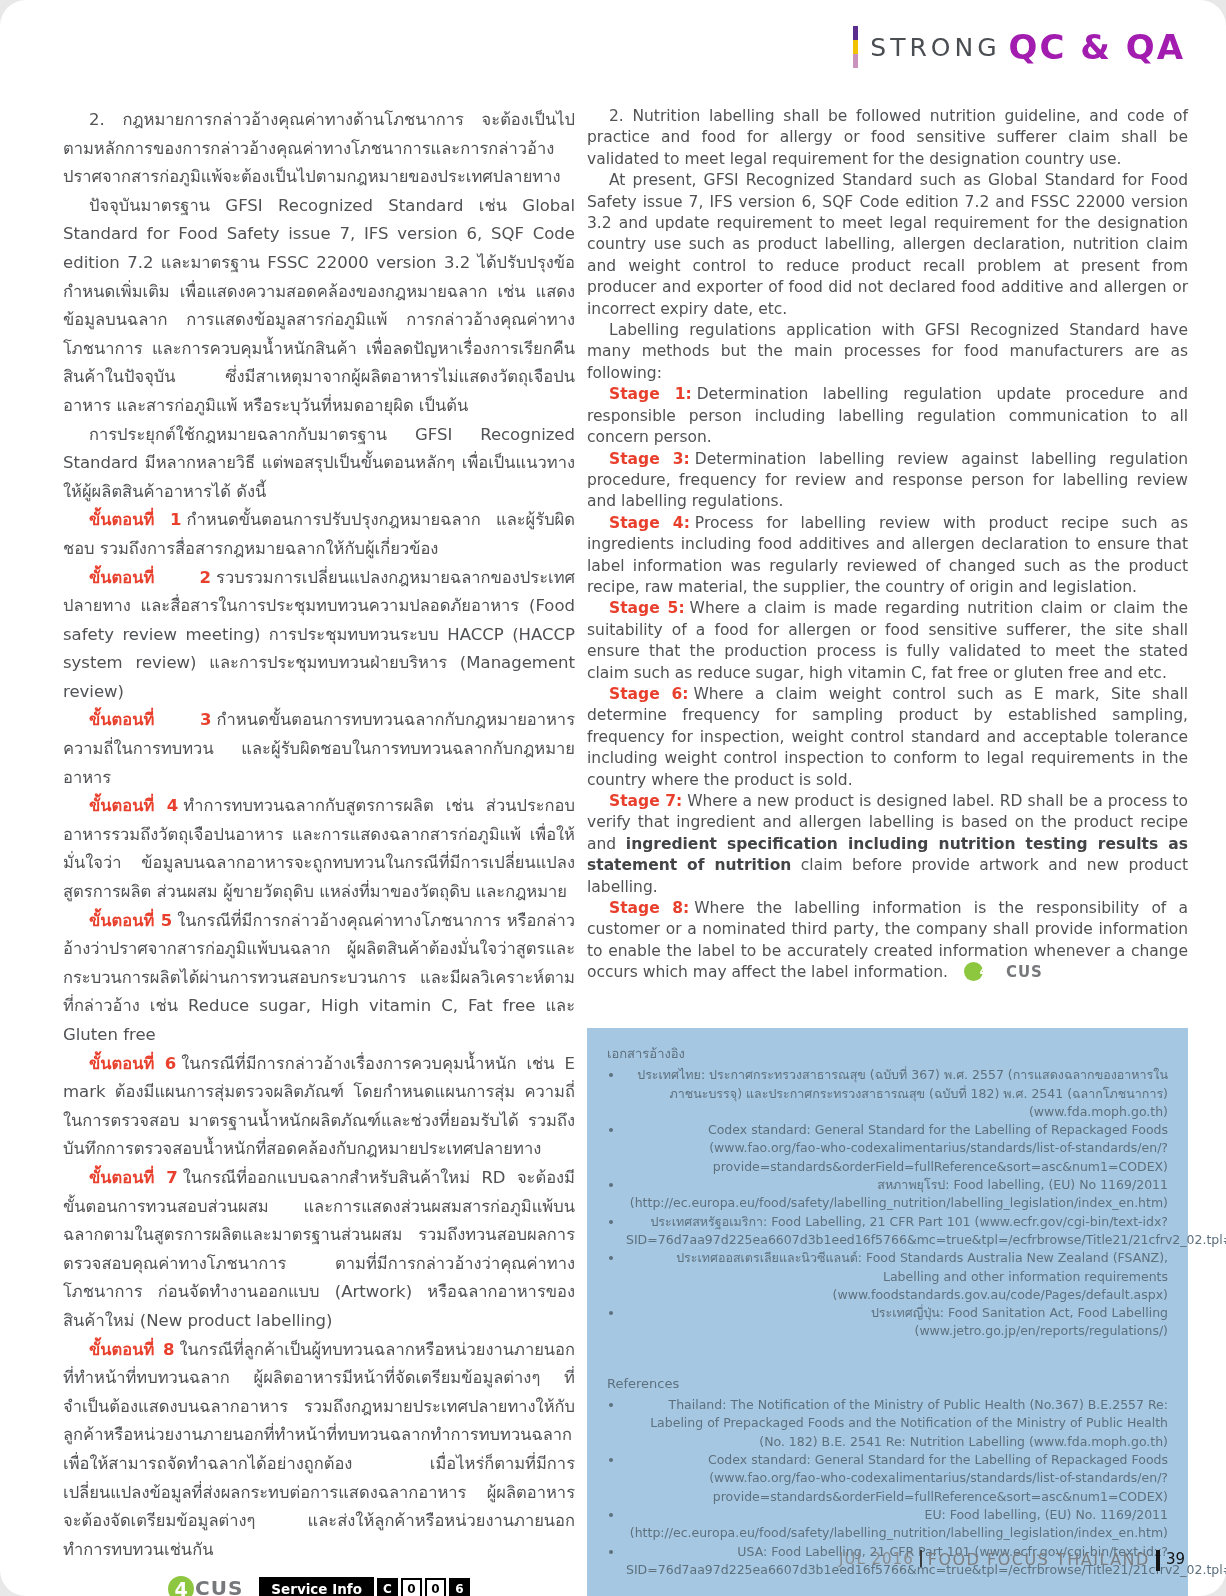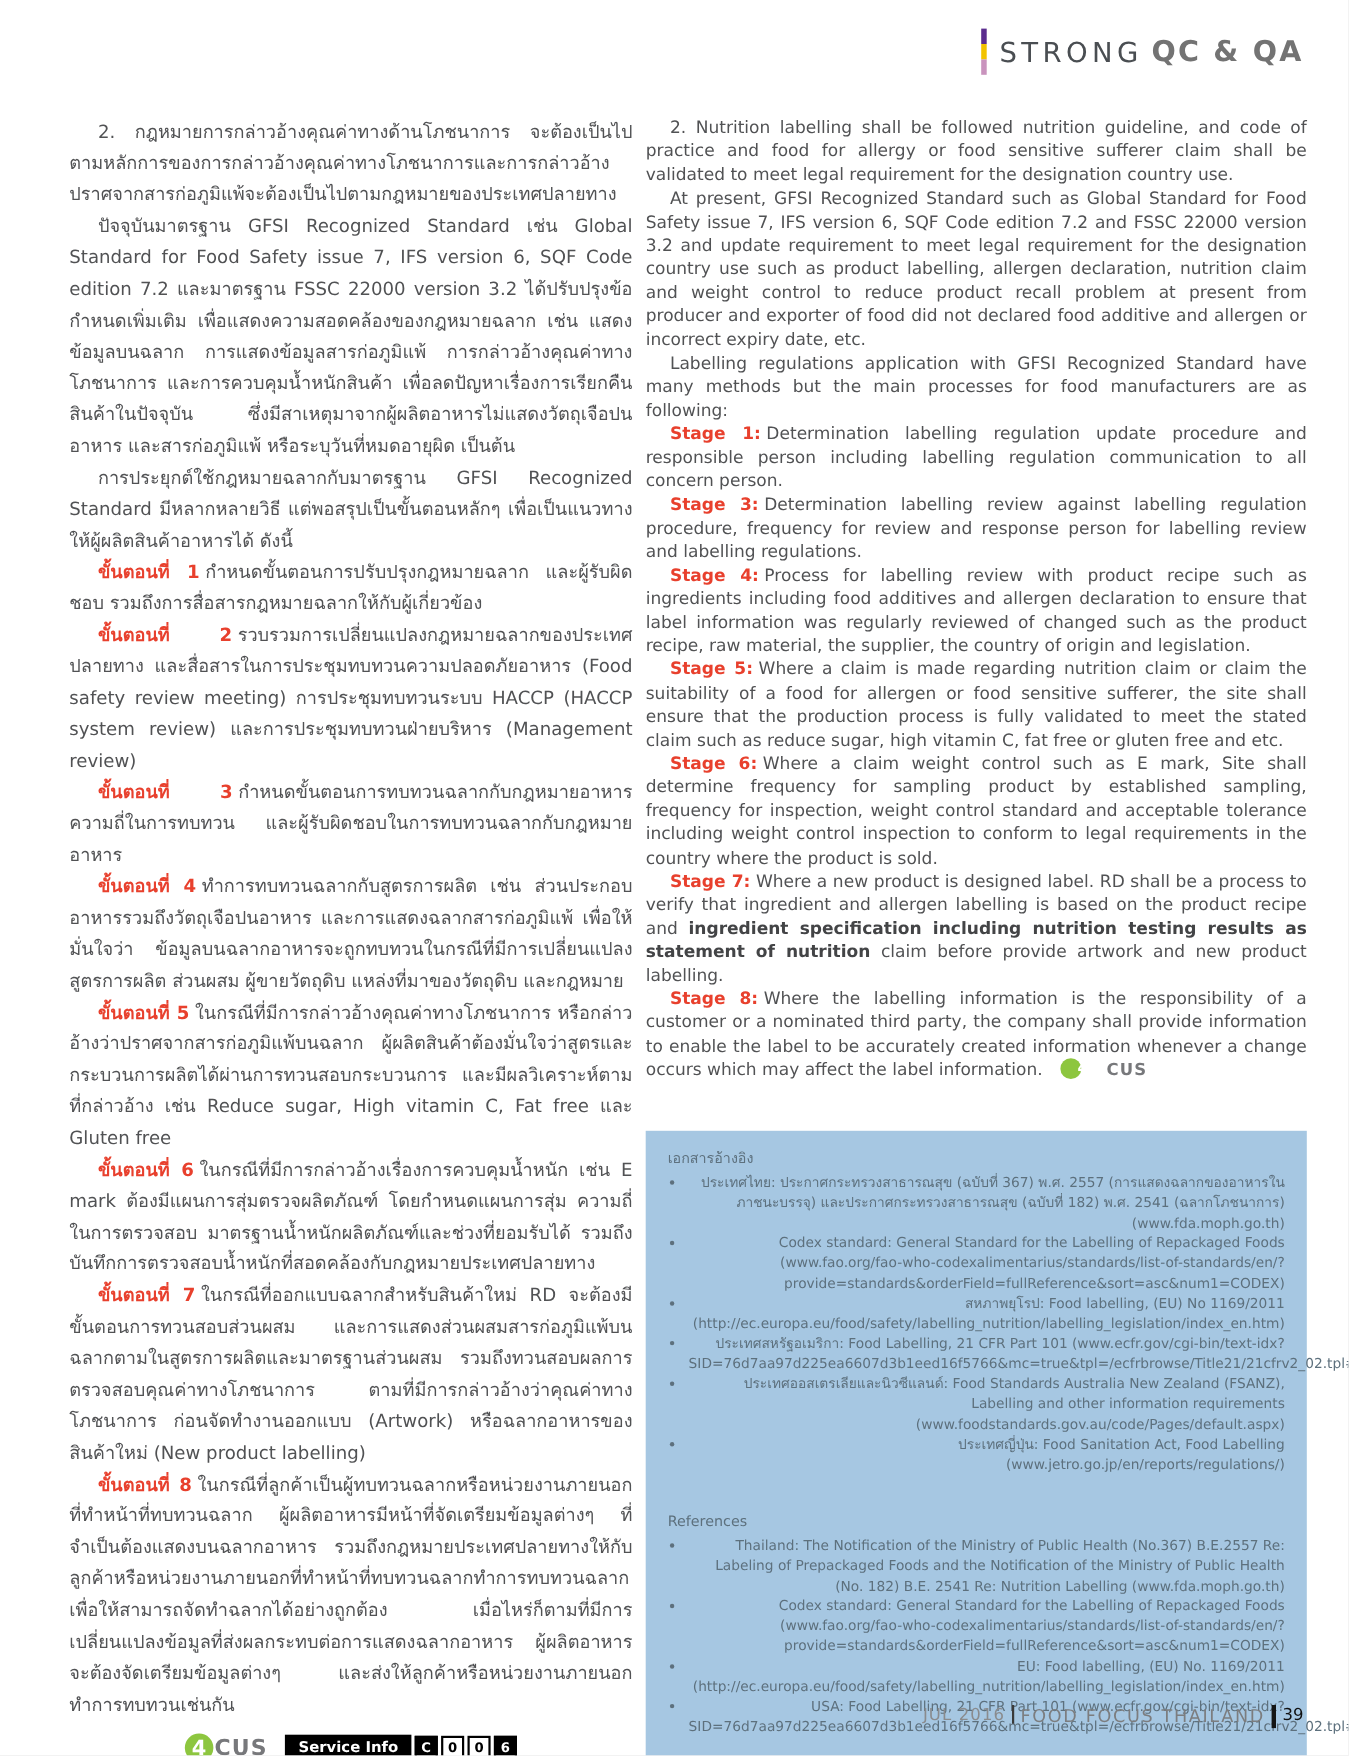--- a/index.html
+++ b/index.html
@@ -1,29 +1,30 @@
 <!DOCTYPE html>
 <html lang="th"><head>
 <meta charset="utf-8">
 <style>
   html,body { margin:0; padding:0; background:#e8e8e8; }
   .page {
     position:relative; width:1226px; height:1596px; margin:0 auto;
     background:#ffffff; overflow:hidden;
     font-family:"DejaVu Sans","Liberation Sans",sans-serif;
+    border-radius:26px;
     -webkit-font-smoothing:antialiased;
   }
   
   .header { position:absolute; top:26px; right:41px; display:flex; align-items:center; }
   .hbar { width:5px; height:42px; display:flex; flex-direction:column; margin-right:12px; }
   .hbar .seg1 { flex:1; background:#5b2d8e; }
   .hbar .seg2 { flex:1; background:#f2c200; }
   .hbar .seg3 { flex:1; background:#c993bd; }
   .h-light { font-size:25px; font-weight:400; letter-spacing:4px; color:#4a4e52; }
-  .h-bold  { font-size:26px; font-weight:800; letter-spacing:2px; color:#737373; margin-left:8px; }
+  .h-bold  { font-size:34px; font-weight:800; letter-spacing:2px; color:#a21caf; margin-left:8px; }
   
   .content { position:absolute; left:63px; top:106px; display:flex; gap:12px; }
   .col-left  { width:512px; }
   .col-right { width:601px; }
   .col-left p {
     margin:0; font-size:16.5px; line-height:28.6px; color:#515254;
     text-align:justify; text-indent:26px;
   }
   .col-right p {
     margin:0; font-size:15.5px; line-height:21.4px; color:#515254;

